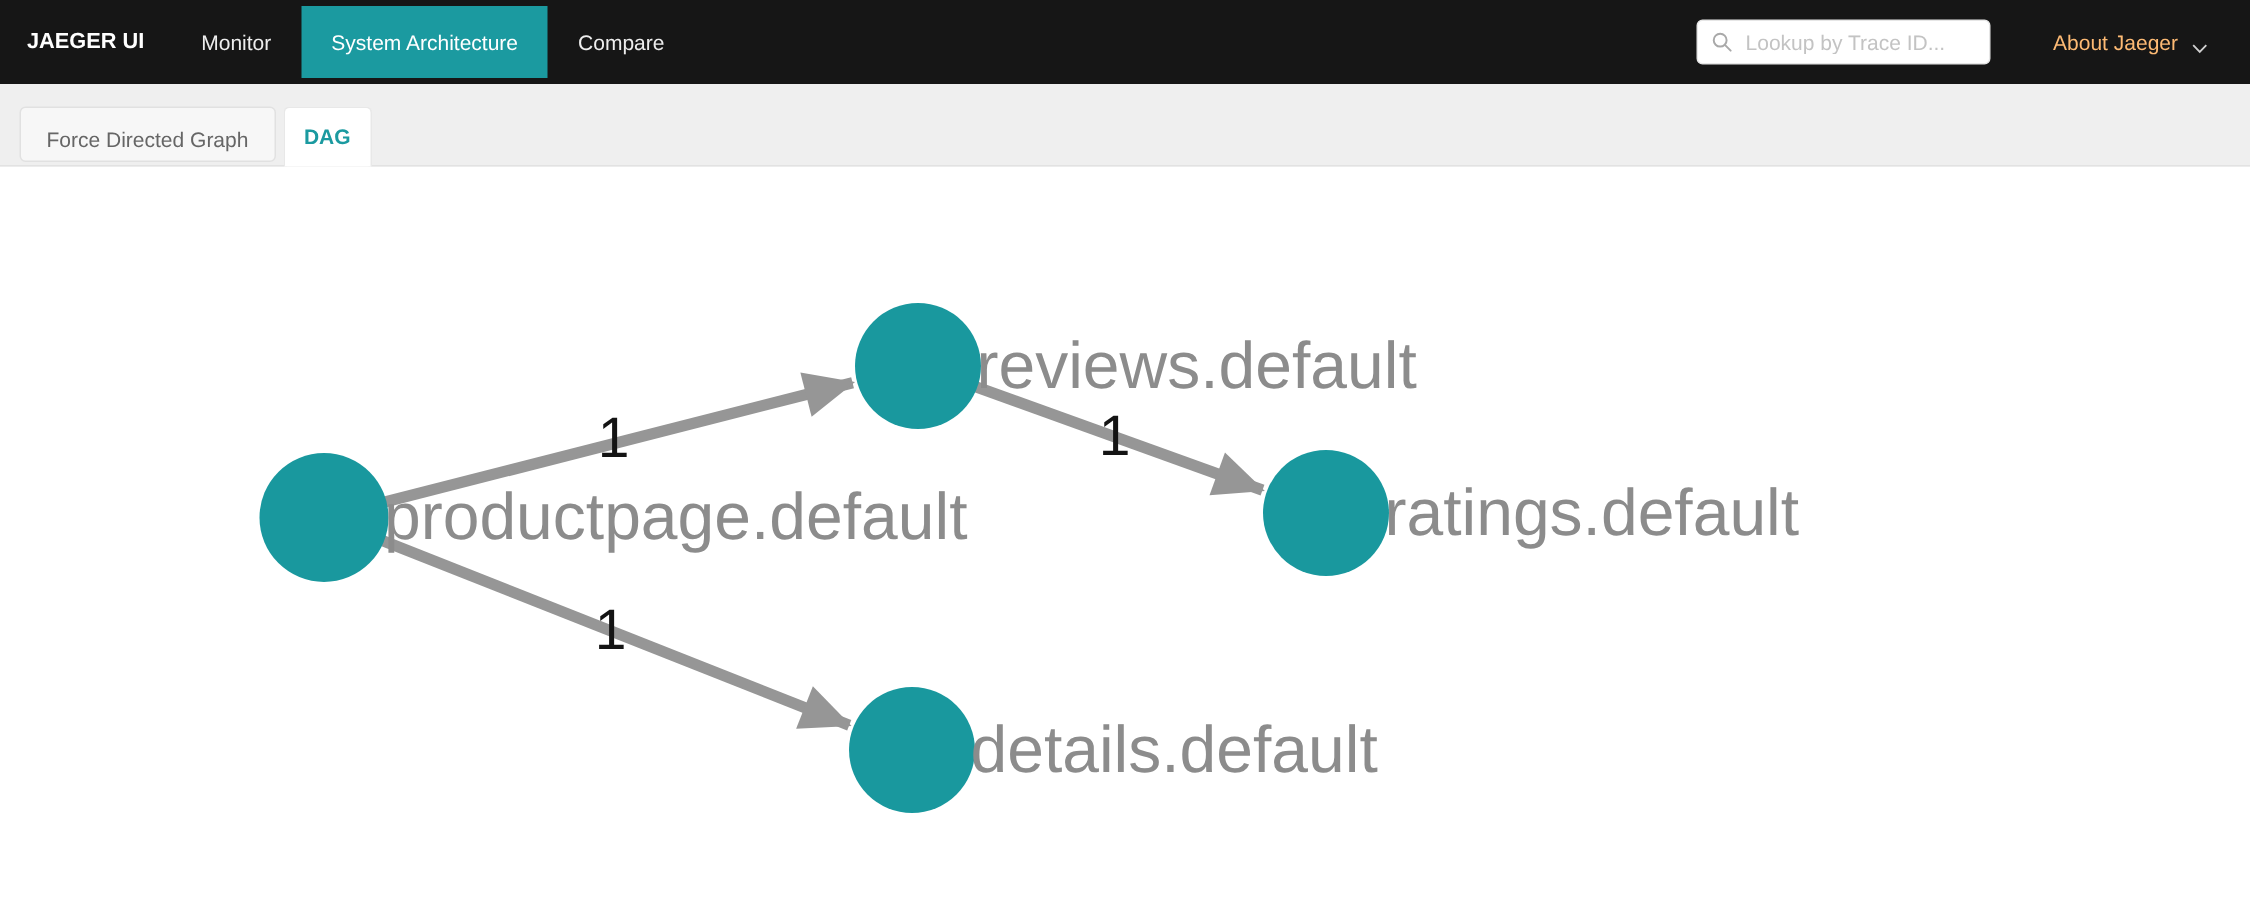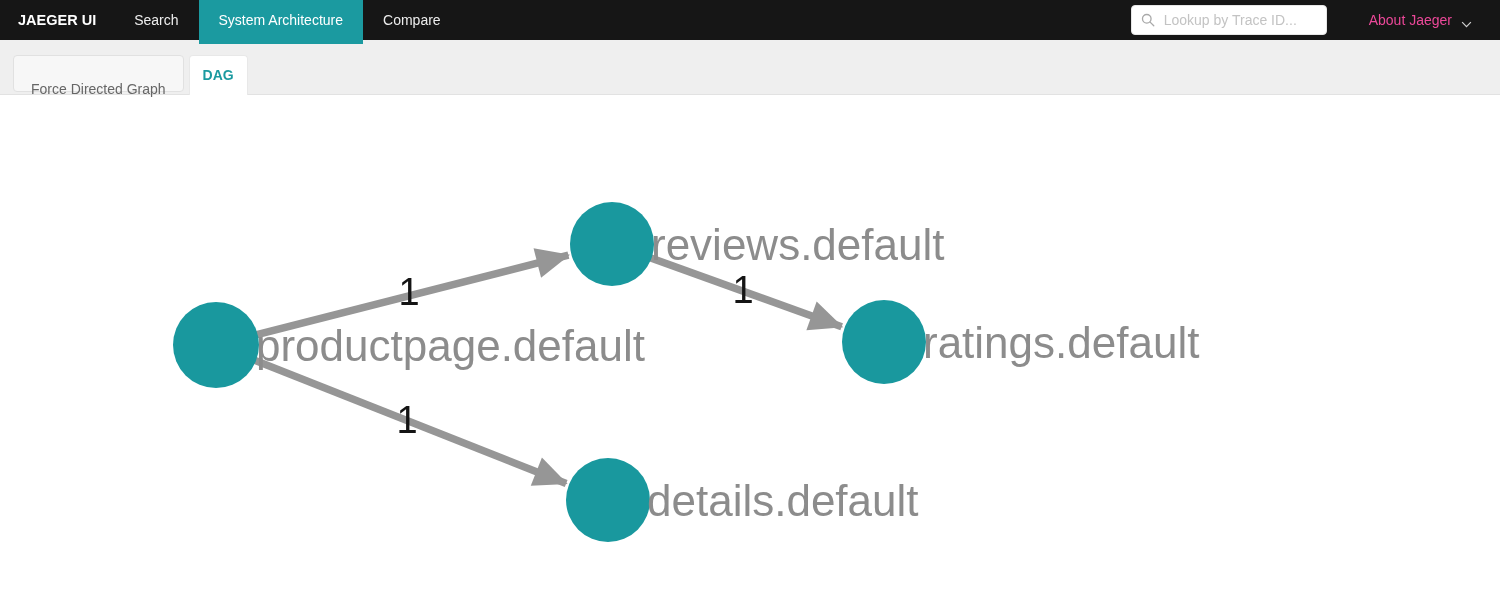--- a/index.html
+++ b/index.html
@@ -7,21 +7,21 @@
   body {
     width: 1500px; height: 614px; position: relative;
     background: #ffffff; overflow: hidden;
     font-family: "Liberation Sans", sans-serif;
   }
 
   
   .chrome { position: relative; z-index: 2; }
   .nav {
     display: flex; align-items: center;
-    height: 40px; background: var(--nav-bg, #161616); color: #e8e8e8;
+    height: 56px; background: var(--nav-bg, #161616); color: #e8e8e8;
   }
   .brand {
     padding: 0 18px; font-size: 14.5px; font-weight: bold; color: #ffffff;
     white-space: nowrap; cursor: pointer;
   }
   .nav-item {
     padding: 0 20px; height: 48px; line-height: 48px;
     font-size: 14px; white-space: nowrap; cursor: pointer; color: #ededed;
   }
   .nav-item.active { background: var(--accent, #1b9aa0); color: #ffffff; }
@@ -32,31 +32,31 @@
     border: 1px solid #e6e6e6; border-radius: 4px; padding: 0 9px; justify-content: center;
   }
   .searchbox input {
     border: 0; outline: 0; flex: 1; min-width: 0;
     font-size: 14px; margin-left: 7px; color: #333; background: transparent;
     font-family: "Liberation Sans", sans-serif;
   }
   .searchbox input::placeholder { color: #c3c3c3; }
   .about {
     display: flex; align-items: flex-end; margin: 0 28px 0 42px;
-    font-size: 14px; color: #ec4899; cursor: pointer; white-space: nowrap;
+    font-size: 14px; color: #fdba74; cursor: pointer; white-space: nowrap;
   }
   .about svg { margin-left: 9px; }
 
   
   .tabbar {
     height: 55px; background: #efefef; border-bottom: 1px solid #e2e2e2;
     display: flex; align-items: flex-end; padding-left: 13px;
   }
   .tab {
-    height: 37px; line-height: 35px; padding: 16px 17px; margin-right: 5px;
+    height: 37px; line-height: 35px; padding: 4px 17px; margin-right: 5px;
     margin-bottom: 2px; background: #f7f7f7; border: 1px solid #e1e1e1;
     border-radius: 4px; font-size: 14px; color: #666; cursor: pointer;
     white-space: nowrap;
   }
   .tab.active {
     height: 40px; line-height: 38px; margin-bottom: -1px; padding: 0 13px;
     background: #ffffff; border: 1px solid #e8e8e8; border-bottom: 0;
     border-radius: 4px 4px 0 0;
     color: var(--accent, #1b9aa0); font-weight: bold;
   }
@@ -67,21 +67,21 @@
     font-family: "Liberation Sans", sans-serif;
   }
   #dag circle { cursor: pointer; }
 </style>
 </head>
 <body>
 
 <div class="chrome">
   <header class="nav">
     <div class="brand">JAEGER UI</div>
-    <div class="nav-item">Search</div>
+    <div class="nav-item">Monitor</div>
     <div class="nav-item active">System Architecture</div>
     <div class="nav-item">Compare</div>
     <div class="nav-spacer"></div>
     <div class="searchbox">
       <svg width="14" height="14" viewBox="0 0 16 16">
         <circle cx="6.6" cy="6.6" r="4.9" fill="none" stroke="#a9a9a9" stroke-width="1.5"></circle>
         <line x1="10.4" y1="10.4" x2="14.6" y2="14.6" stroke="#a9a9a9" stroke-width="1.5" stroke-linecap="round"></line>
       </svg>
       <input type="text" value="" placeholder="Lookup by Trace ID..." style="">
     </div>

